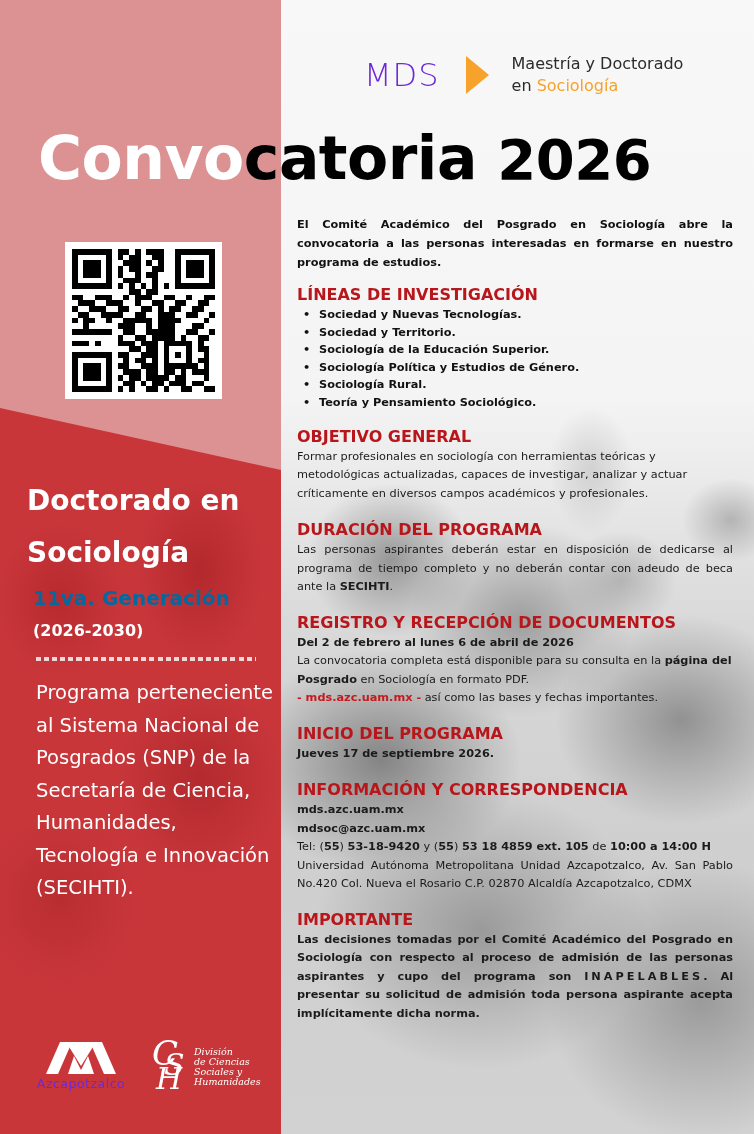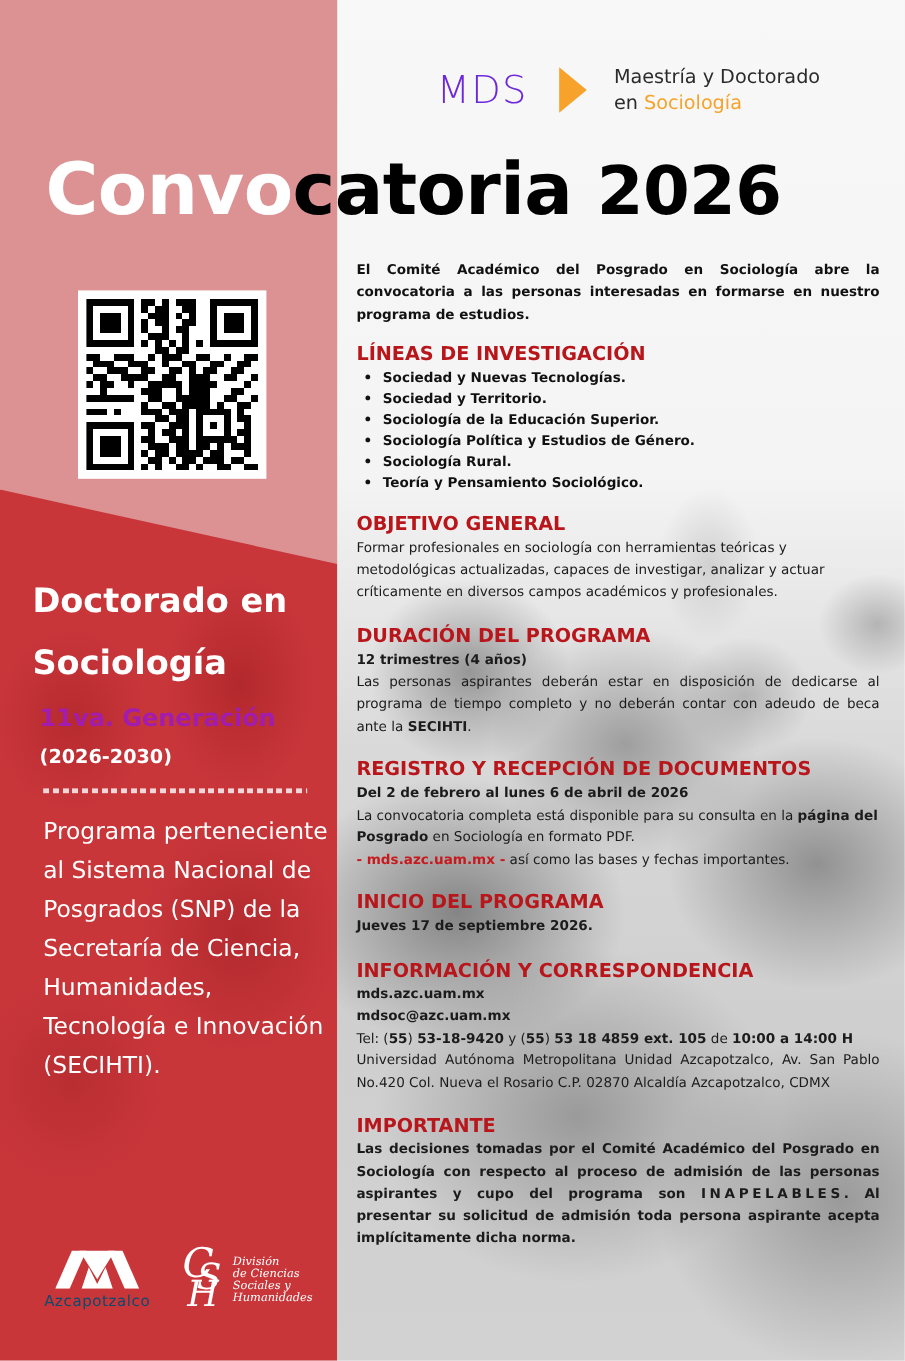--- a/index.html
+++ b/index.html
@@ -50,27 +50,27 @@
   .title .w { color: #ffffff; }
   .title .b { color: #000000; }
   .title .y { color: #000000; font-size: 56px; }
 
   
   .qr { position: absolute; left: 65px; top: 242px; width: 157px; height: 157px; background: #fff; padding: 7px; }
   .qr svg { width: 143px; height: 143px; display: block; }
 
   
   .doc-title { position: absolute; left: 27px; top: 475px; width: 250px; color: #fff; font-family: "DejaVu Sans", sans-serif; font-weight: bold; font-size: 28px; line-height: 52px; }
-  .gen { position: absolute; left: 33px; top: 586px; color: #a21caf; font-weight: bold; font-size: 20px; }
+  .gen { position: absolute; left: 33px; top: 586px; color: #0369a1; font-weight: bold; font-size: 20px; }
   .gen-years { position: absolute; left: 33px; top: 621px; color: #fff; font-weight: bold; font-size: 16px; }
   .dots { position: absolute; left: 36px; top: 657px; width: 220px; height: 4px;
     background-image: repeating-linear-gradient(90deg, #f3d7d8 0 5px, transparent 5px 8.1px); }
   .program-desc { position: absolute; left: 36px; top: 677px; width: 240px; color: #fff; font-size: 19.5px; line-height: 32.5px; }
 
-  .uam-logo { position: absolute; left: 36px; top: 1042px; width: 90px; text-align: center; color: #0c4a6e; }
+  .uam-logo { position: absolute; left: 36px; top: 1042px; width: 90px; text-align: center; color: #6d28d9; }
   .uam-logo svg { width: 70px; height: 32px; display: block; margin: 0 auto; }
   .uam-label { font-size: 12.5px; letter-spacing: 0.5px; margin-top: 2px; }
   .csh-logo { position: absolute; left: 152px; top: 1040px; display: flex; align-items: center; color: #fff; }
   .csh-mark { font-family: "DejaVu Serif", serif; font-style: italic; font-size: 34px; line-height: 26px; width: 42px; position: relative; height: 54px; }
   .csh-mark .c { position: absolute; left: 0; top: 0; }
   .csh-mark .s { position: absolute; left: 12px; top: 12px; font-size: 30px; }
   .csh-mark .h { position: absolute; left: 4px; top: 26px; font-size: 30px; }
   .csh-text { font-family: "DejaVu Serif", serif; font-style: italic; font-size: 9.5px; line-height: 10px; margin-left: 0px; }
 
   
@@ -283,21 +283,20 @@
     </ul>
   </div>
 
   <div class="section" style="margin-top:14px">
     <div class="sec-title">OBJETIVO GENERAL</div>
     <p class="body">Formar profesionales en sociología con herramientas teóricas y metodológicas actualizadas, capaces de investigar, analizar y actuar críticamente en diversos campos académicos y profesionales.</p>
   </div>
 
   <div class="section" style="margin-top:16px">
     <div class="sec-title">DURACIÓN DEL PROGRAMA</div>
-    <p class="body bold">12 trimestres (4 años)</p>
     <p class="body just"><span>Las personas aspirantes deberán estar en disposición de dedicarse al programa de tiempo completo y no deberán contar con adeudo de beca ante la </span><span class="bold">SECIHTI</span><span>.</span></p>
   </div>
 
   <div class="section" style="margin-top:15px">
     <div class="sec-title">REGISTRO Y RECEPCIÓN DE DOCUMENTOS</div>
     <p class="body bold">Del 2 de febrero al lunes 6 de abril de 2026</p>
     <p class="body"><span>La convocatoria completa está disponible para su consulta en la </span><span class="bold">página del Posgrado</span><span> en Sociología en formato PDF.</span></p>
     <p class="body"><span class="red">- mds.azc.uam.mx -</span><span> así como las bases y fechas importantes.</span></p>
   </div>
 

